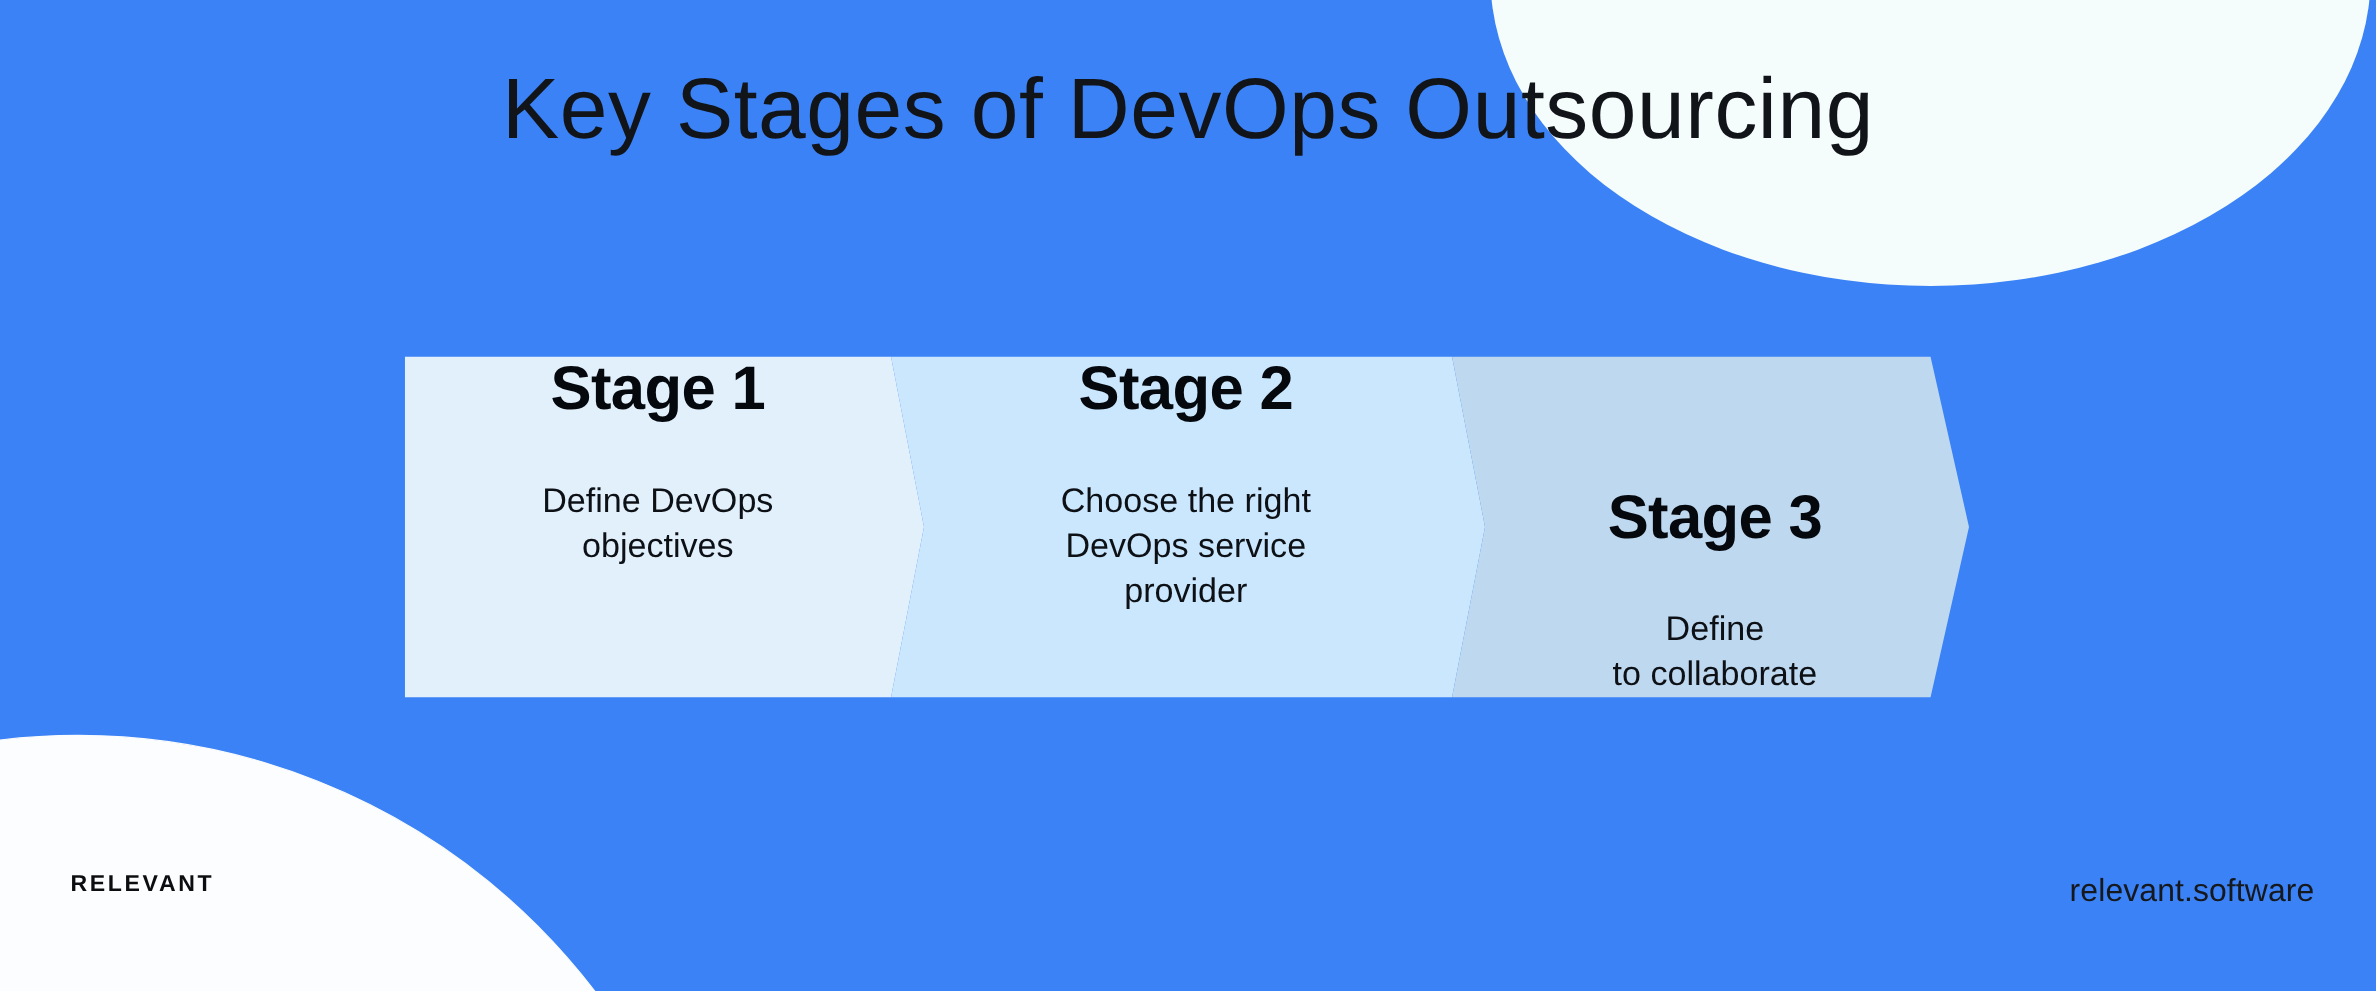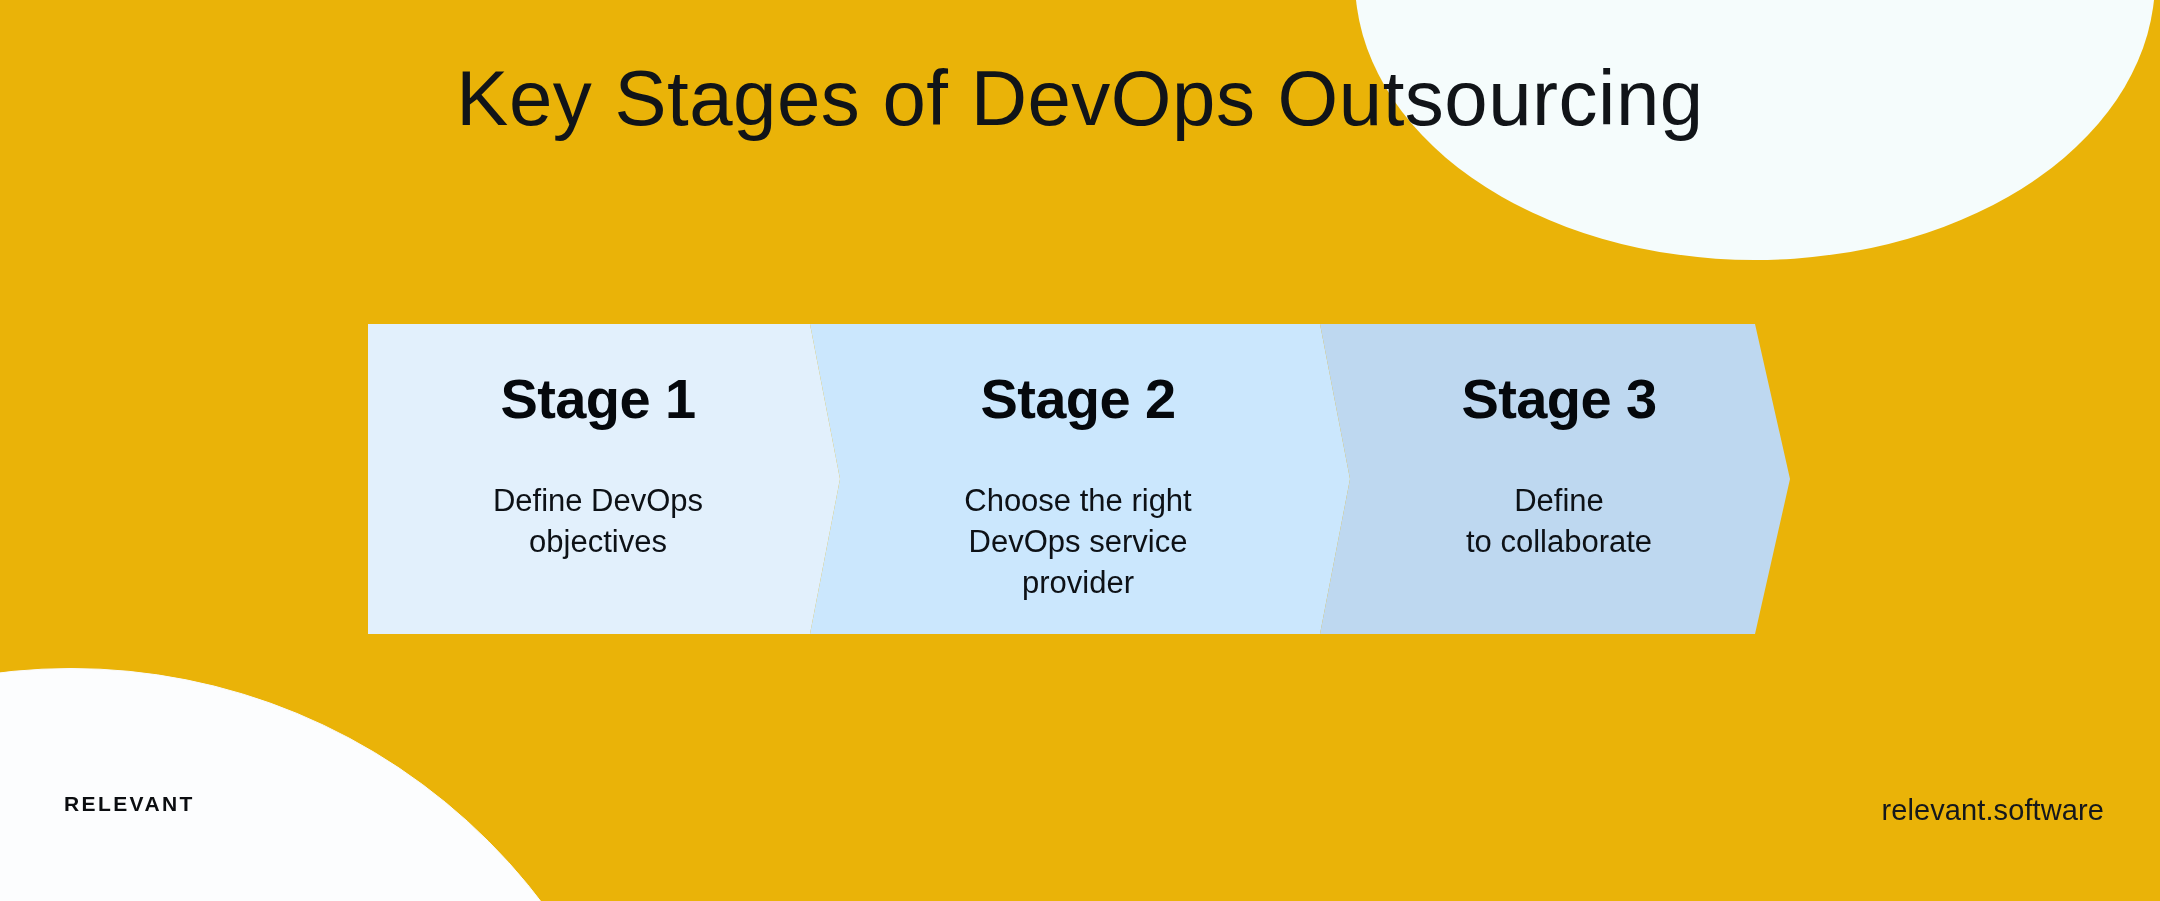--- a/index.html
+++ b/index.html
@@ -6,21 +6,21 @@
   html, body {
     margin: 0;
     padding: 0;
     background: #ffffff;
   }
 
   #slide {
     position: relative;
     width: 2160px;
     height: 901px;
-    background: #eab308;
+    background: #3b82f6;
     overflow: hidden;
     font-family: "Liberation Sans", "DejaVu Sans", sans-serif;
   }
 
   
   .decor-layer {
     position: absolute;
     inset: 0;
     pointer-events: none;
     z-index: 0;
@@ -95,24 +95,23 @@
     height: 310px;
     display: flex;
     flex-direction: column;
     align-items: center;
     justify-content: flex-start;
     text-align: center;
   }
 
   .stage-cell.s1 { left: 0px;   width: 460px; }
   .stage-cell.s2 { left: 460px; width: 500px; }
-  .stage-cell.s3 { left: 960px; width: 462px; }
+  .stage-cell.s3 { left: 960px; width: 462px; justify-content: flex-end; }
 
   .stage-heading {
-    margin-top: 46px;
     font-size: 56px;
     font-weight: 700;
     letter-spacing: -0.6px;
     color: #05080c;
     line-height: 1.05;
   }
 
   .stage-desc {
     margin-top: 52px;
     font-size: 31px;

